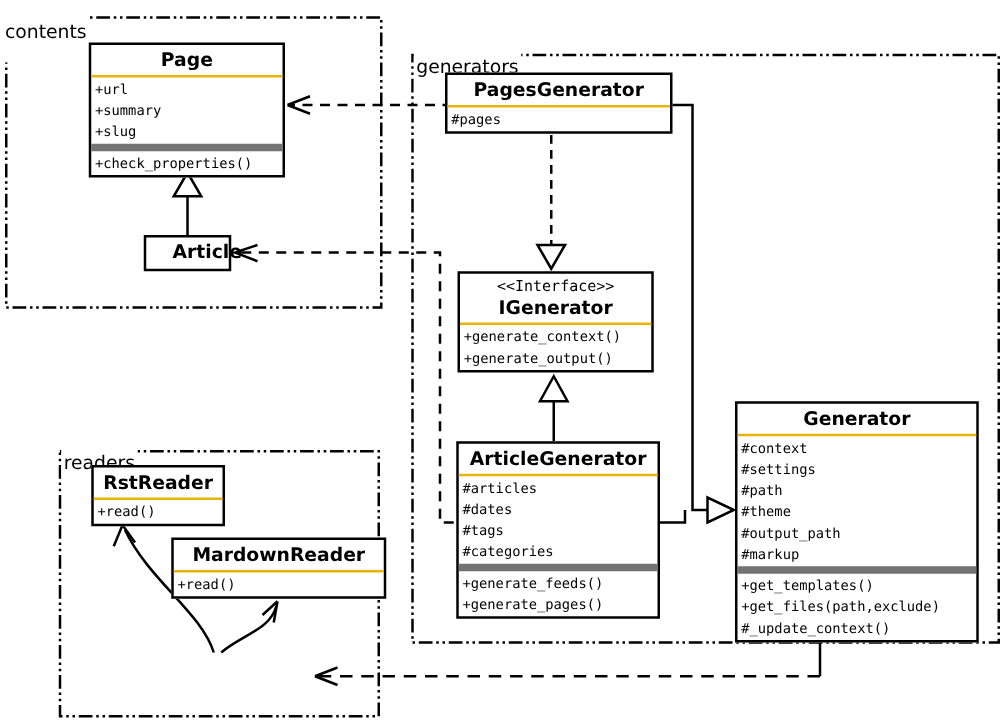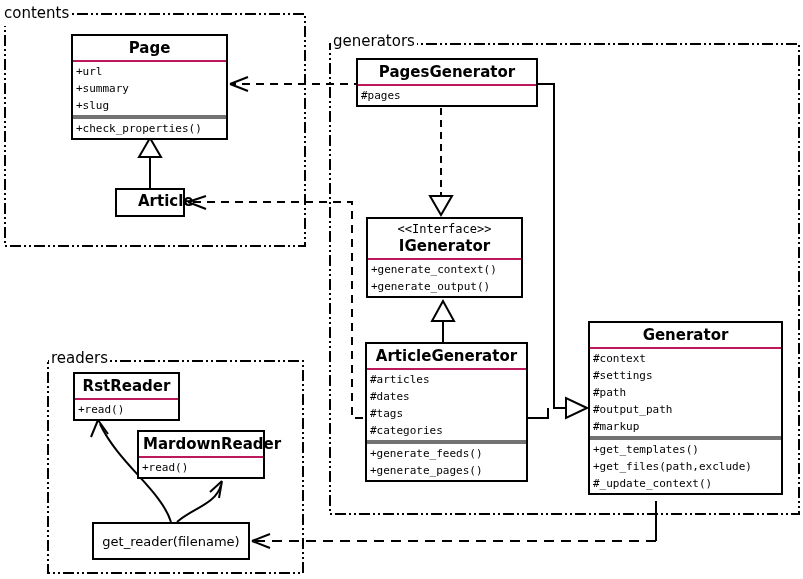--- a/index.html
+++ b/index.html
@@ -11,55 +11,55 @@
     overflow: hidden;
     font-family: "DejaVu Sans", sans-serif;
   }
   .edges { position: absolute; left: 0; top: 0; width: 803px; height: 579px; }
   .pkg-label {
     position: absolute;
     font-family: "DejaVu Sans", sans-serif;
     font-size: 15px;
     color: #000;
     background: #ffffff;
-    padding: 4px 2px;
+    padding: 16px 2px;
     white-space: nowrap;
   }
   .uml-box {
     position: absolute;
     background: #ffffff;
     border: 2px solid #000;
     box-sizing: border-box;
     color: #000;
   }
   .uml-title {
     font-family: "DejaVu Sans", sans-serif;
     font-weight: bold;
     font-size: 15px;
     text-align: center;
     padding: 3px 4px 2px 4px;
-    border-bottom: 2px solid #be185d;
+    border-bottom: 2px solid #eab308;
     line-height: 19px;
     white-space: nowrap;
   }
   .uml-box.title-only .uml-title { border-bottom: none; padding: 2px 21px; }
   .stereotype {
     font-family: "DejaVu Sans Mono", monospace;
     font-weight: normal;
     font-size: 12px;
     line-height: 15px;
   }
   .uml-members {
     font-family: "DejaVu Sans Mono", monospace;
     font-size: 11px;
     line-height: 17px;
     padding: 1px 3px;
     white-space: nowrap;
   }
-  .uml-members.sep { border-top: 4px solid #737373; }
+  .uml-members.sep { border-top: 6px solid #737373; }
   .flat-box {
     position: absolute;
     background: #ffffff;
     border: 2px solid #000;
     box-sizing: border-box;
     display: flex;
     align-items: center;
     justify-content: center;
     font-family: "DejaVu Sans", sans-serif;
     font-size: 13px;
@@ -170,61 +170,59 @@
     <div class="uml-title">
       <div class="stereotype">&lt;&lt;Interface&gt;&gt;</div>
       <div>IGenerator</div>
     </div>
     <div class="uml-members">
       <div>+generate_context()</div>
       <div>+generate_output()</div>
     </div>
   </div>
 
-  <div class="uml-box" style="left:365px; top:342px; width:163px;">
+  <div class="uml-box" style="left:365px; top:353px; width:163px;">
     <div class="uml-title">ArticleGenerator</div>
     <div class="uml-members">
       <div>#articles</div>
       <div>#dates</div>
       <div>#tags</div>
       <div>#categories</div>
     </div>
     <div class="uml-members sep">
       <div>+generate_feeds()</div>
       <div>+generate_pages()</div>
     </div>
   </div>
 
   <div class="uml-box" style="left:588px; top:321px; width:195px;">
     <div class="uml-title">Generator</div>
     <div class="uml-members">
       <div>#context</div>
       <div>#settings</div>
       <div>#path</div>
+      <div>#theme</div>
       <div>#output_path</div>
       <div>#markup</div>
     </div>
     <div class="uml-members sep">
       <div>+get_templates()</div>
       <div>+get_files(path,exclude)</div>
       <div>#_update_context()</div>
     </div>
   </div>
 
   <div class="uml-box" style="left:73px; top:372px; width:107px;">
     <div class="uml-title">RstReader</div>
     <div class="uml-members">
       <div>+read()</div>
     </div>
   </div>
 
-  <div class="uml-box" style="left:137px; top:430px; width:128px;">
+  <div class="uml-box" style="left:137px; top:430px; width:172px;">
     <div class="uml-title">MardownReader</div>
     <div class="uml-members">
       <div>+read()</div>
     </div>
   </div>
 
-  <div class="flat-box" style="left:92px; top:522px; width:158px; height:38px;">
-    <span>get_reader(filename)</span>
-  </div>
 
 </div>
 
 </body></html>

